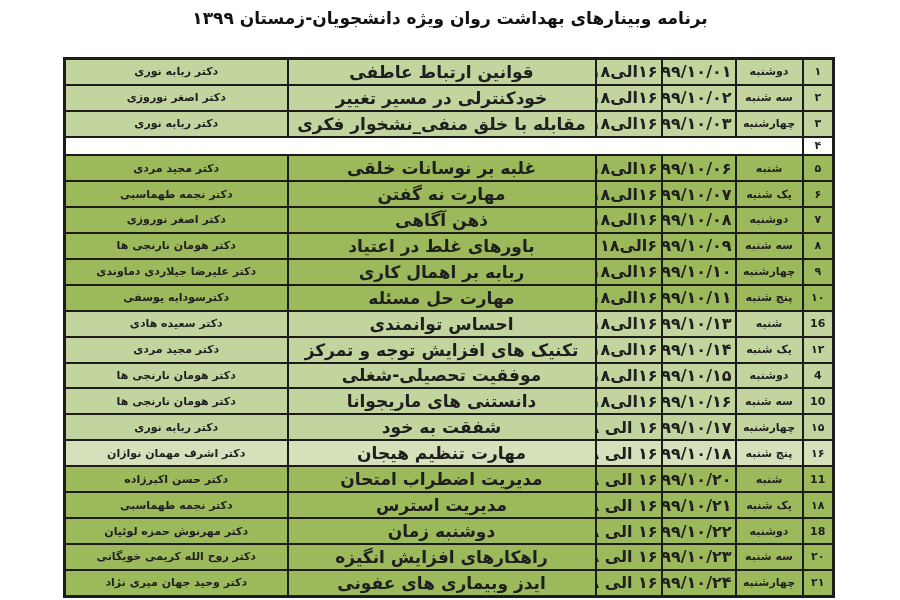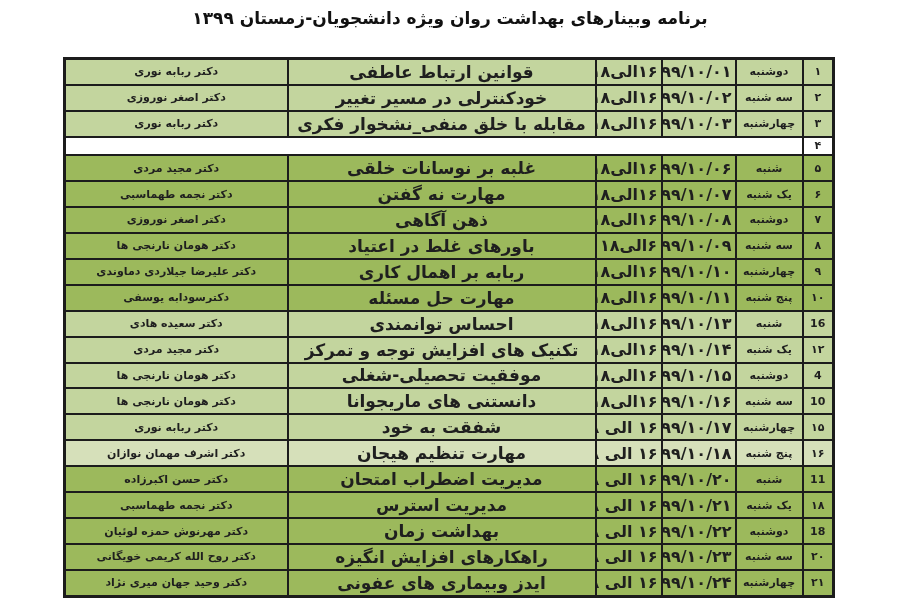--- a/index.html
+++ b/index.html
@@ -223,21 +223,21 @@
           <td class="date">۹۹/۱۰/۲۱</td>
           <td class="time">۱۶ الی ۱۸</td>
           <td class="topic">مدیریت استرس</td>
           <td class="presenter">دکتر نجمه طهماسبی</td>
         </tr>
         <tr class="shade-dark">
           <td class="num">18</td>
           <td class="day">دوشنبه</td>
           <td class="date">۹۹/۱۰/۲۲</td>
           <td class="time">۱۶ الی ۱۸</td>
-          <td class="topic">بهداشت زمان</td>
+          <td class="topic">دوشنبه زمان</td>
           <td class="presenter">دکتر مهرنوش حمزه لوئیان</td>
         </tr>
         <tr class="shade-dark">
           <td class="num">۲۰</td>
           <td class="day">سه شنبه</td>
           <td class="date">۹۹/۱۰/۲۳</td>
           <td class="time">۱۶ الی ۱۸</td>
           <td class="topic">راهکارهای افزایش انگیزه</td>
           <td class="presenter">دکتر روح الله کریمی خویگانی</td>
         </tr>

